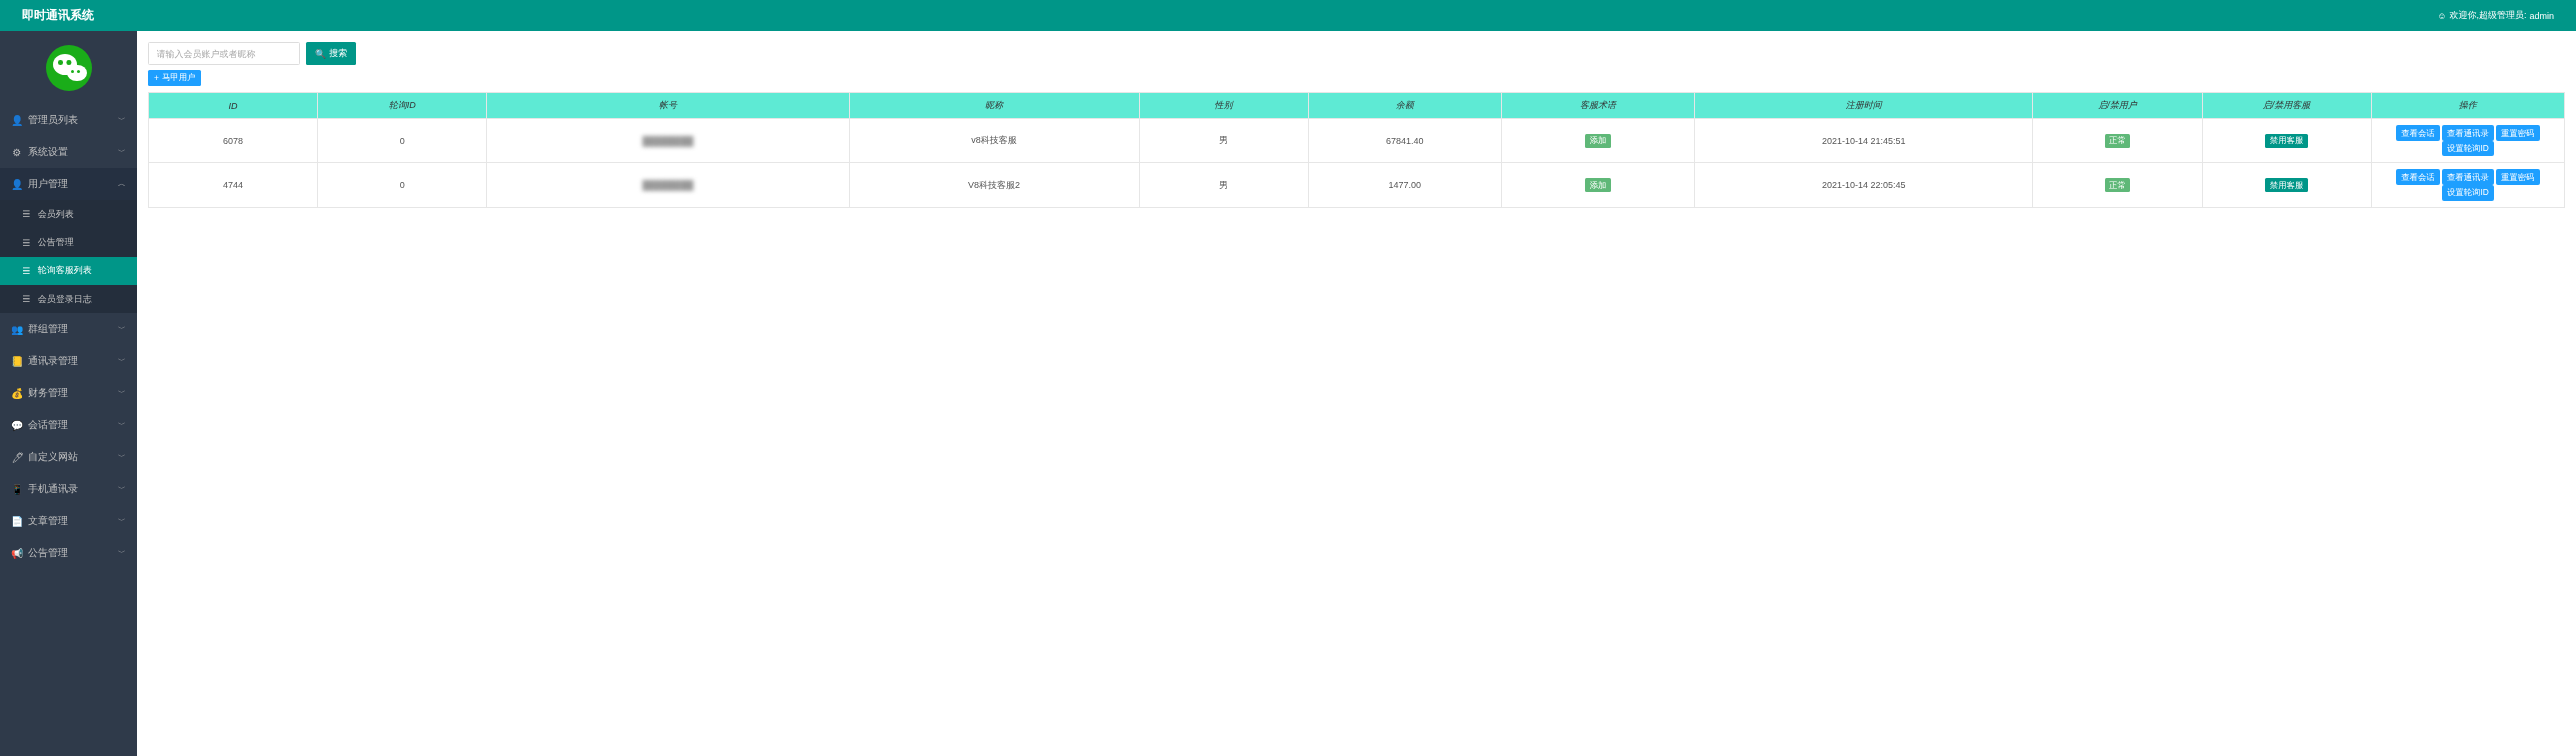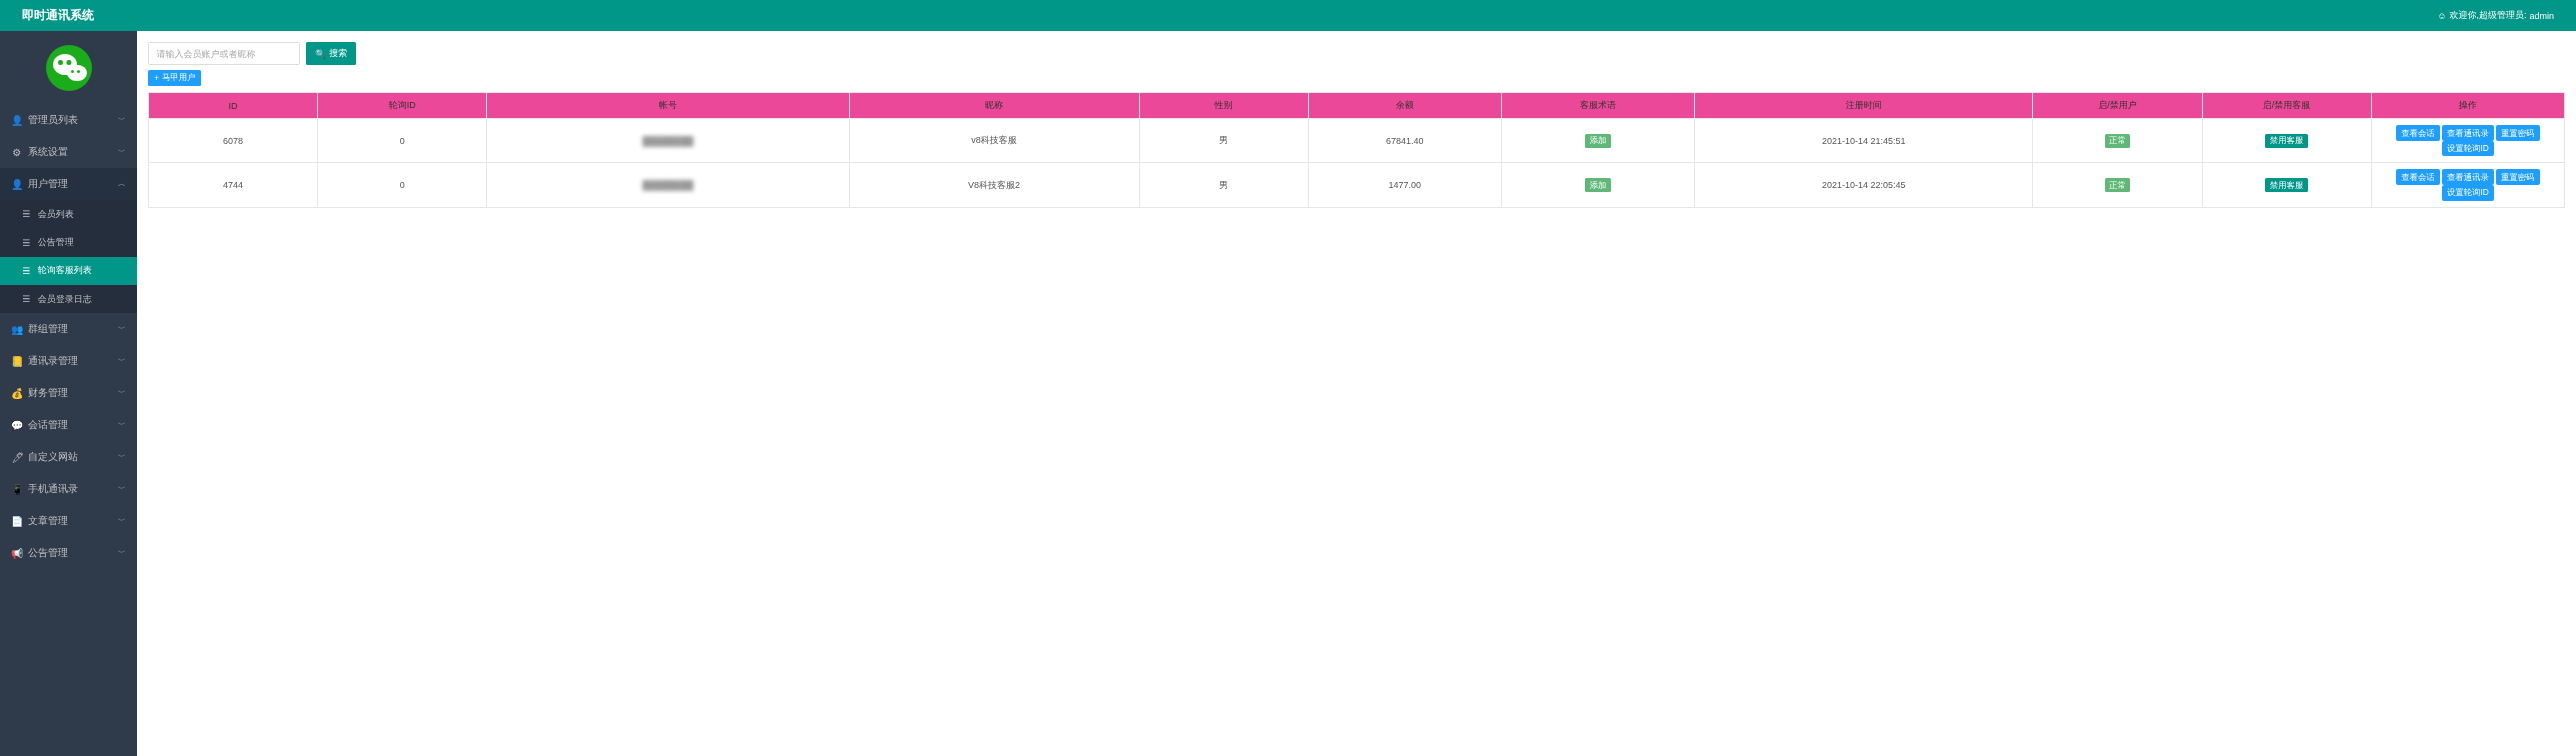--- a/index.html
+++ b/index.html
@@ -35,21 +35,21 @@
 .search-input { width: 152px; height: 23px; padding: 0 7.6px; border: 0.8px solid #ddd; border-radius: 1.5px; font-size: 9px; color: #333; }
 .search-input::placeholder { color: #aaa; }
 .btn { display: inline-flex; align-items: center; gap: 3px; padding: 0 9px; height: 23px; border: none; border-radius: 1.5px; cursor: pointer; font-size: 9px; color: #fff; }
 .btn-green { background: #009688; }
 .btn-blue-sm { background: #1e9fff; height: 16.7px; padding: 0 6px; font-size: 8.4px; }
 
 .add-row { margin-bottom: 6px; }
 
 table { width: 100%; border-collapse: collapse; }
 th, td { border: 0.8px solid #e6e6e6; padding: 6px 4.6px; text-align: center; font-size: 9px; font-weight: normal; }
-th { background: #ec4899; color: #333; }
+th { background: #5eead4; color: #333; font-style: italic; }
 td { color: #555; }
 
 .blur-text { filter: blur(2.3px); color: #999; }
 
 .badge { display: inline-block; padding: 1.5px 4.6px; border-radius: 1.5px; color: #fff; font-size: 8.4px; }
 .badge-green { background: #5fb878; }
 .badge-teal { background: #009688; }
 
 .op-btn { display: inline-flex; align-items: center; padding: 2.3px 5.3px; border-radius: 2px; background: #1e9fff; color: #fff; font-size: 8.4px; border: none; cursor: pointer; margin: 0 0.8px; }
 

